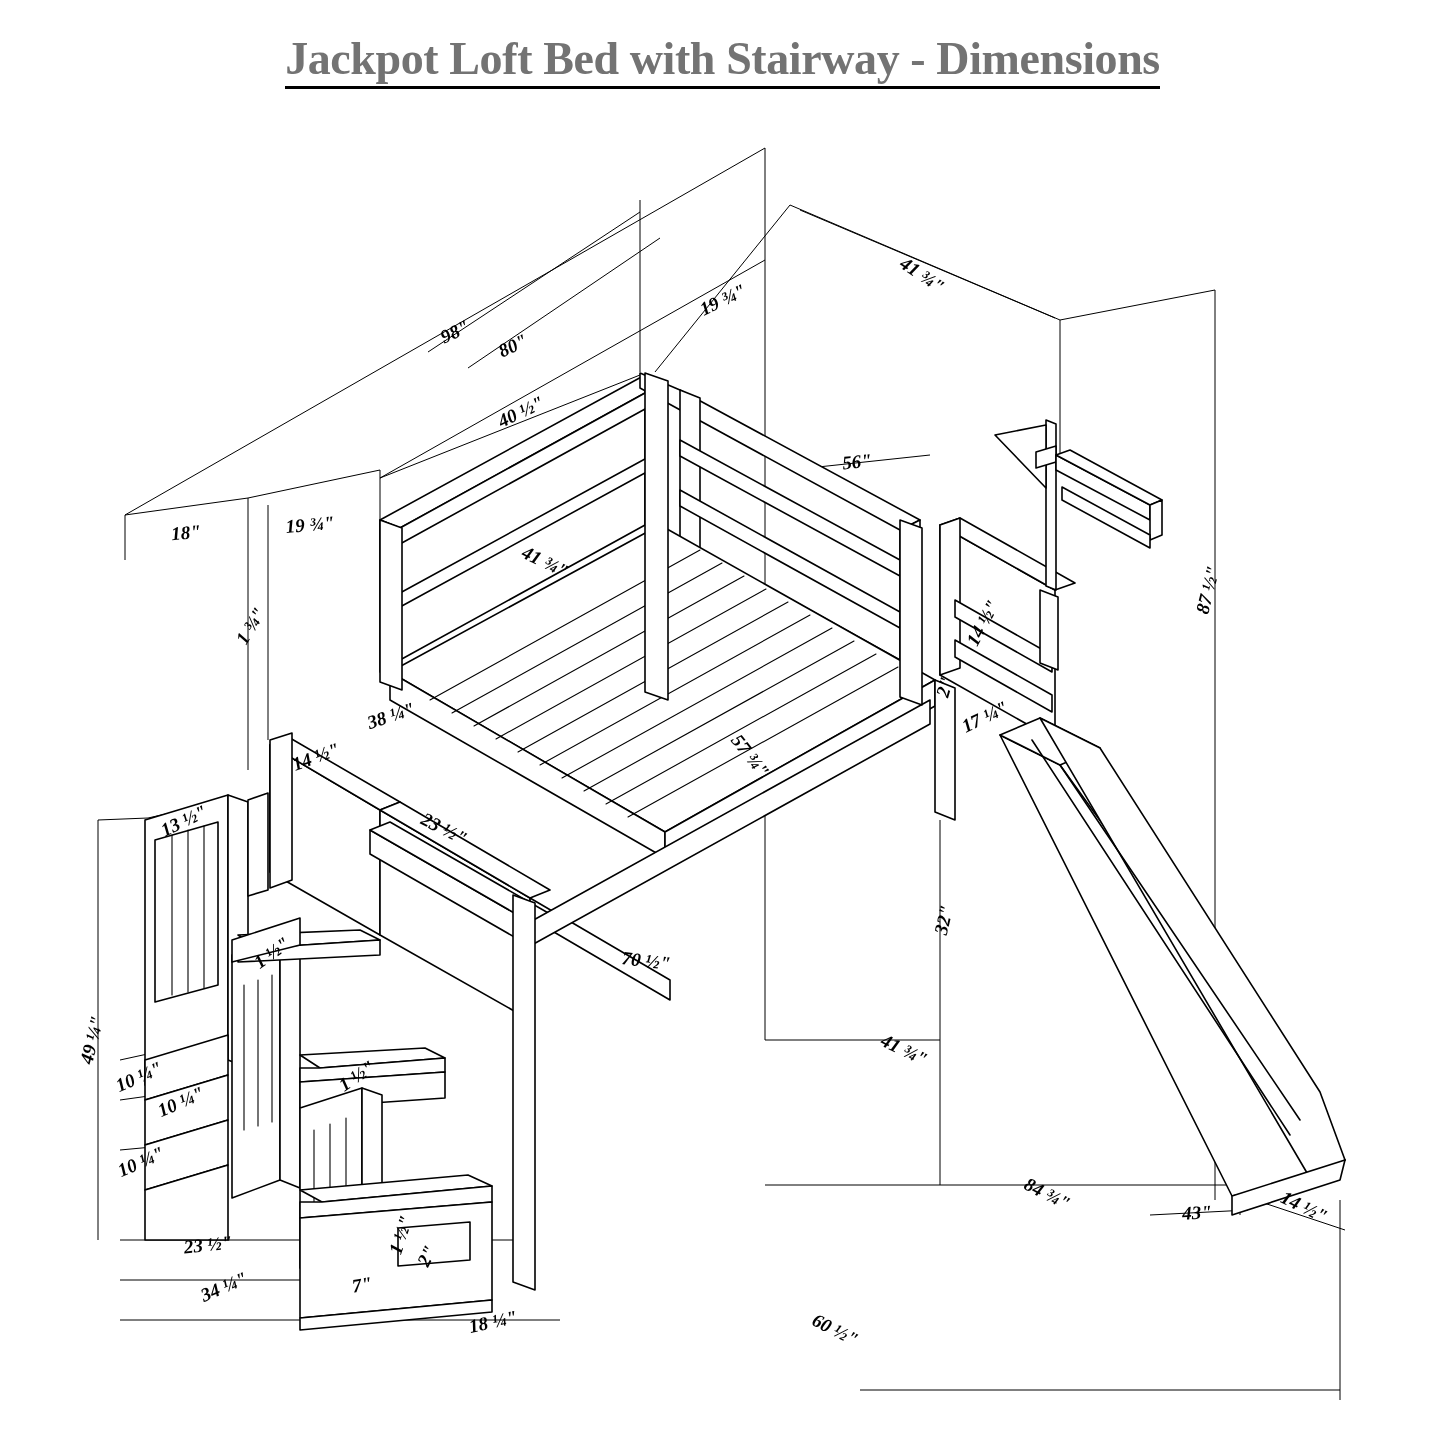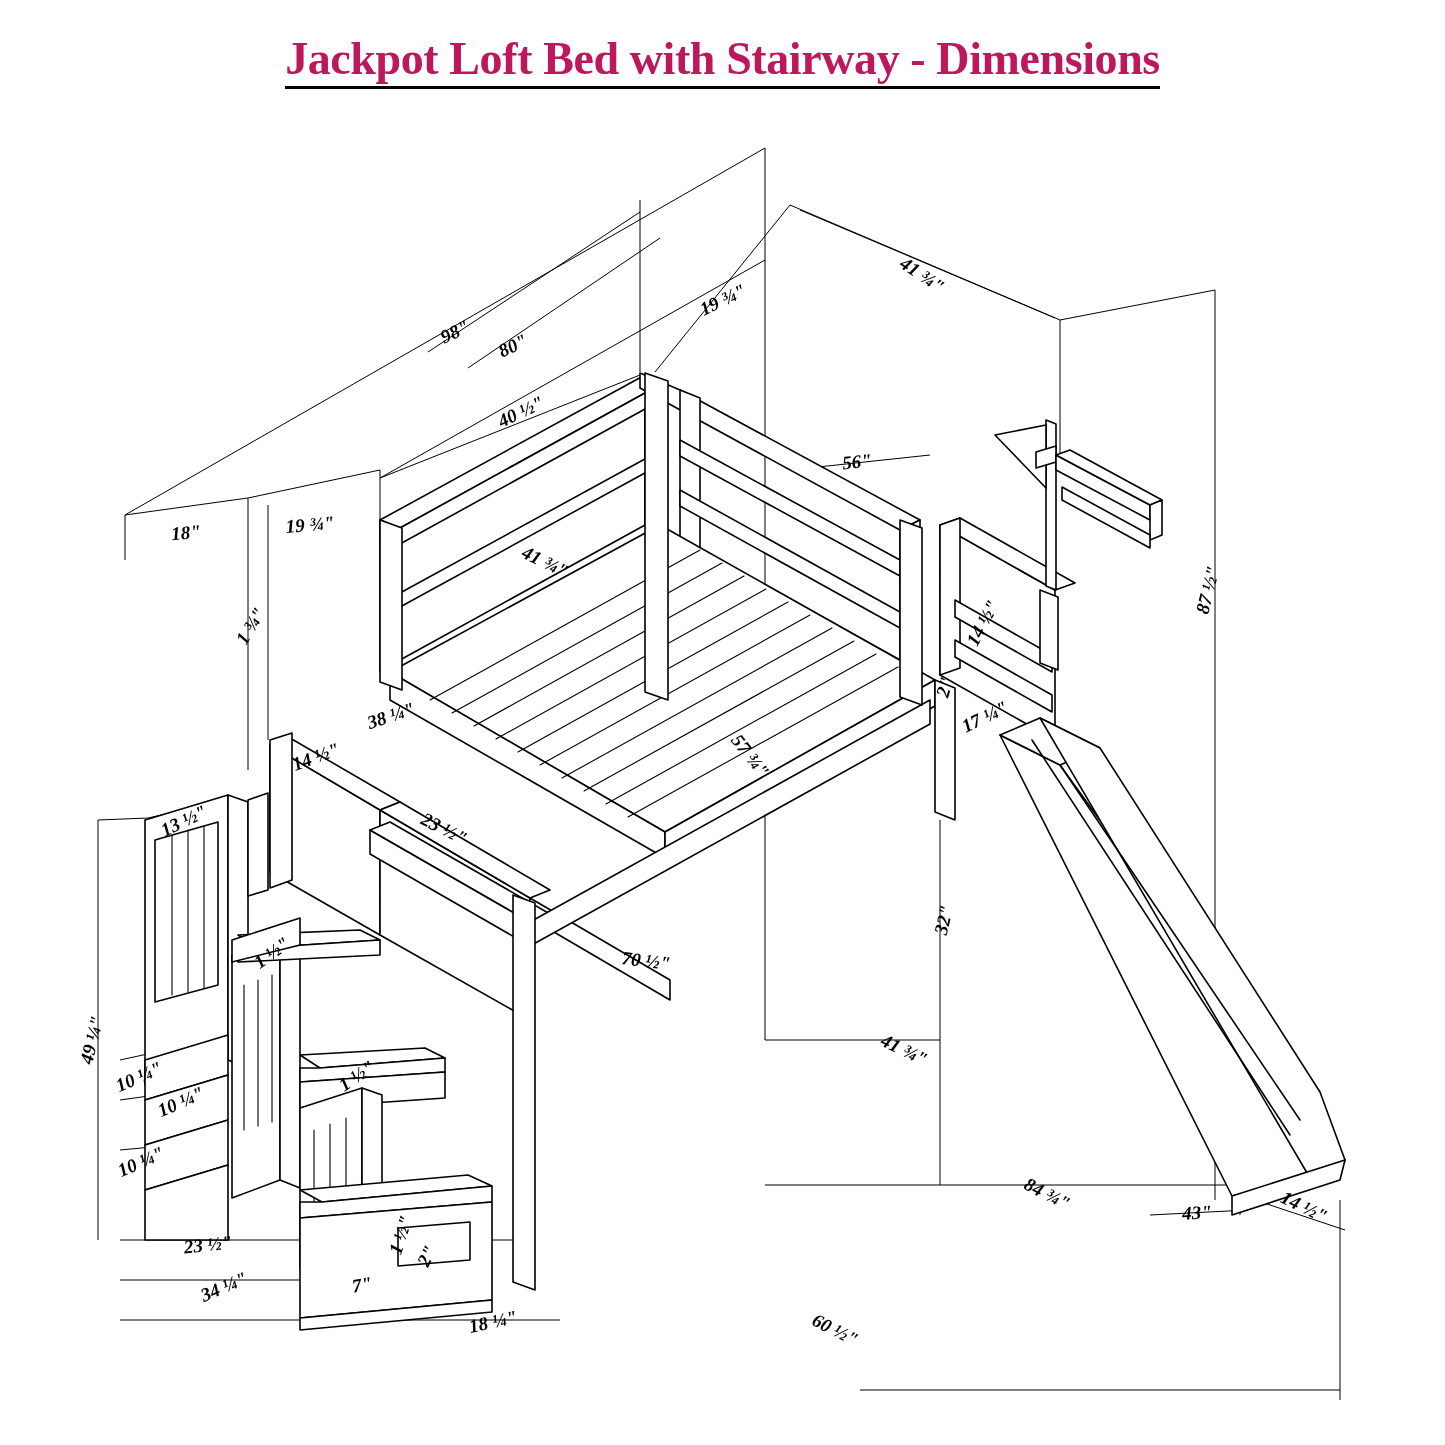--- a/index.html
+++ b/index.html
@@ -17,21 +17,21 @@
   }
   #title {
     position: absolute;
     top: 32px;
     left: 0;
     width: 1445px;
     text-align: center;
     font-family: "Liberation Serif", serif;
     font-weight: bold;
     font-size: 46px;
-    color: #be185d;
+    color: #737373;
     letter-spacing: -0.4px;
   }
   #title span.t {
     border-bottom: 3px solid #000;
     padding-bottom: 2px;
   }
   svg.layer {
     position: absolute;
     top: 0;
     left: 0;

